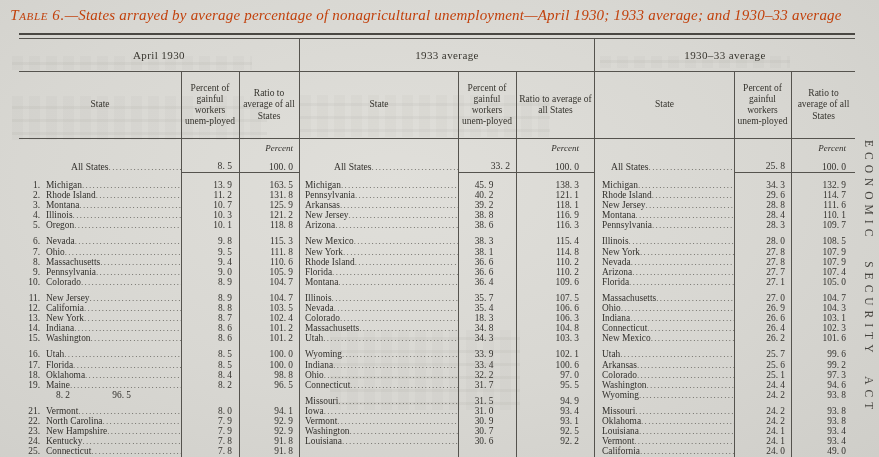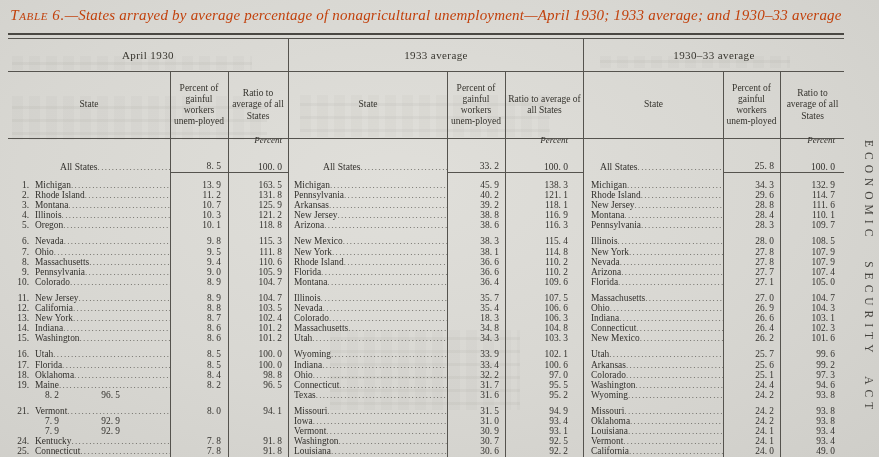--- a/index.html
+++ b/index.html
@@ -10,21 +10,21 @@
     color:#33312d;
   }
   .page{position:absolute;inset:0;}
   
   .title{
     position:absolute;top:7px;left:8px;width:836px;text-align:center;
     font-style:italic;font-size:15px;letter-spacing:.2px;color:#c2410c;white-space:nowrap;
   }
   .title .prefix{font-variant:small-caps;font-style:italic;letter-spacing:.6px;}
   
-  .tbl{position:absolute;left:8px;top:33px;width:836px;height:424px;overflow:hidden;}
+  .tbl{position:absolute;left:19px;top:33px;width:836px;height:424px;overflow:hidden;}
   .toprule{height:3px;border-top:2px solid #4a4843;border-bottom:1px solid #55534e;}
   .groups{display:flex;height:421px;}
   .grp{position:relative;box-sizing:border-box;}
   .grp.g1{width:280px;}
   .grp.g2{width:295px;border-left:1px solid #55534e;}
   .grp.g3{width:261px;border-left:1px solid #55534e;}
   .g-label{
     height:32px;border-bottom:1px solid #55534e;display:flex;align-items:center;justify-content:center;
     font-size:11px;letter-spacing:.4px;color:#38362f;
   }
@@ -44,36 +44,36 @@
   
   .as-row{display:flex;align-items:flex-end;height:34px;font-size:9.6px;}
   .as-row .c1{display:flex;align-items:flex-end;overflow:hidden;padding-bottom:1px;}
   .g1 .as-row .c1{padding-left:46px;}
   .g2 .as-row .c1{padding-left:34px;}
   .g3 .as-row .c1{padding-left:16px;}
   .as-row .c2{text-align:right;padding-bottom:1px;border-bottom:1px solid #55534e;}
   .g1 .as-row .c2{padding-right:7px;} .g2 .as-row .c2{padding-right:6px;} .g3 .as-row .c2{padding-right:6px;margin-top:18px;}
   .as-row .c3{text-align:right;border-bottom:1px solid #55534e;}
   .g1 .as-row .c3{padding-right:6px;} .g2 .as-row .c3{padding-right:16px;} .g3 .as-row .c3{padding-right:10px;}
-  .pct-note{display:block;font-style:italic;font-size:9px;margin-bottom:16px;}
+  .pct-note{display:block;font-style:italic;font-size:9px;margin-bottom:8px;}
   
   .g-body{font-size:9.4px;}
   .row-block{margin-top:6px;}
   .g-body .row-block:first-child{margin-top:7px;}
   .row{display:flex;height:10.1px;line-height:10.1px;white-space:nowrap;}
   .row .c1{display:flex;overflow:hidden;}
   .g2 .row .c1{padding-left:5px;}
   .g3 .row .c1{padding-left:7px;}
   .c-num{width:21px;text-align:right;padding-right:0;flex:none;}
   .c-name{margin-left:6px;}
   .g2 .c-name,.g3 .c-name{margin-left:0;}
   .dots{flex:1;overflow:hidden;color:#4c4a44;}
   .dots::after{content:"..............................................................";letter-spacing:1.3px;font-size:9px;}
   .row .c2{text-align:right;}
-  .g1 .row .c2{padding-right:7px;} .g2 .row .c2{padding-right:6px;} .g3 .row .c2{padding-right:6px;}
+  .g1 .row .c2{padding-right:7px;} .g2 .row .c2{padding-right:6px;text-align:center;} .g3 .row .c2{padding-right:6px;}
   .row .c3{text-align:right;}
   .g1 .row .c3{padding-right:6px;} .g2 .row .c3{padding-right:16px;} .g3 .row .c3{padding-right:10px;}
   
   .side-label{
     position:absolute;right:4px;top:132px;height:290px;
     writing-mode:vertical-rl;text-align:center;
     font-size:11.5px;letter-spacing:5px;word-spacing:12px;color:#45433e;
     font-family:"Liberation Serif","DejaVu Serif",serif;
   }
   
@@ -308,24 +308,34 @@
                 <div class="row">
                   <div class="c1">
                     <div class="c-num">21.</div>
                     <span class="c-name">Vermont</span>
                     <span class="dots"></span>
                   </div>
                   <div class="c2">8. 0</div>
                   <div class="c3">94. 1</div>
                 </div>
                 <div class="row">
+                  <div class="c1">
+                    <div class="c-num">22.</div>
+                    <span class="c-name">North Carolina</span>
+                    <span class="dots"></span>
+                  </div>
                   <div class="c2">7. 9</div>
                   <div class="c3">92. 9</div>
                 </div>
                 <div class="row">
+                  <div class="c1">
+                    <div class="c-num">23.</div>
+                    <span class="c-name">New Hampshire</span>
+                    <span class="dots"></span>
+                  </div>
                   <div class="c2">7. 9</div>
                   <div class="c3">92. 9</div>
                 </div>
                 <div class="row">
                   <div class="c1">
                     <div class="c-num">24.</div>
                     <span class="c-name">Kentucky</span>
                     <span class="dots"></span>
                   </div>
                   <div class="c2">7. 8</div>
@@ -516,28 +526,20 @@
                   <div class="c3">97. 0</div>
                 </div>
                 <div class="row">
                   <div class="c1">
                     <span class="c-name">Connecticut</span>
                     <span class="dots"></span>
                   </div>
                   <div class="c2">31. 7</div>
                   <div class="c3">95. 5</div>
                 </div>
-                <div class="row">
-                  <div class="c1">
-                    <span class="c-name">Texas</span>
-                    <span class="dots"></span>
-                  </div>
-                  <div class="c2">31. 6</div>
-                  <div class="c3">95. 2</div>
-                </div>
               </div>
               <div class="row-block">
                 <div class="row">
                   <div class="c1">
                     <span class="c-name">Missouri</span>
                     <span class="dots"></span>
                   </div>
                   <div class="c2">31. 5</div>
                   <div class="c3">94. 9</div>
                 </div>

